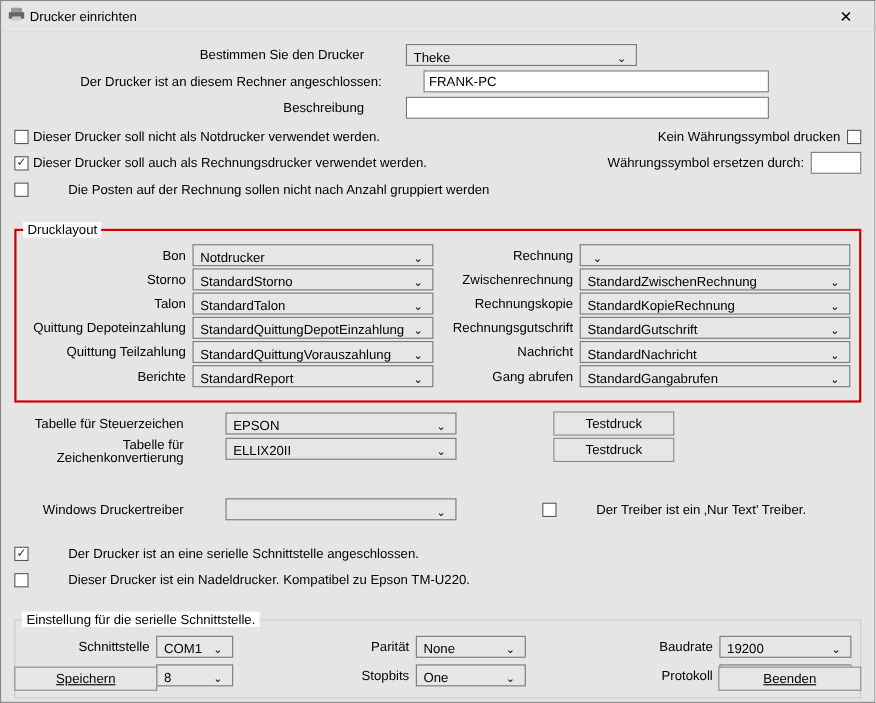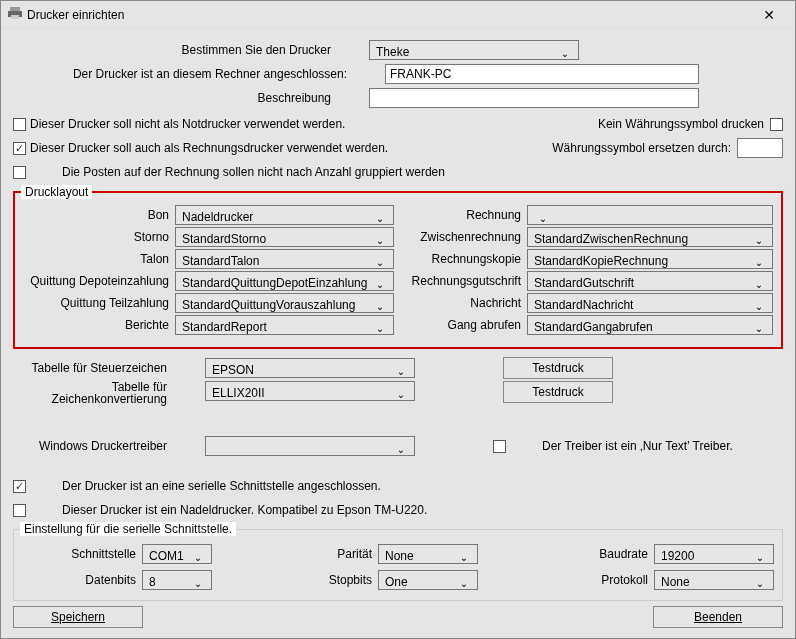--- a/index.html
+++ b/index.html
@@ -15,21 +15,21 @@
   .lbl-r { text-align: right; padding-right: 6px; }
 
   input[type=text].field { border: 1px solid #777; height: 20px; padding: 0 4px; background: #fff; }
   .select { border: 1px solid #777; height: 20px; background: #e6e6e6; display: flex; align-items: flex-end; padding: 0 4px 0 6px; position: relative; }
   .select .val { flex: 1; overflow: hidden; white-space: nowrap; }
   .select .arr { width: 18px; text-align: center; font-size: 10px; }
   .checkbox { width: 13px; height: 13px; border: 1px solid #555; background: #fff; margin-right: 4px; display: inline-flex; align-items: center; justify-content: center; font-size: 11px; line-height: 1; color: #333; }
   .checkbox.checked::before { content: "✓"; color: #333; }
   .button { border: 1px solid #888; background: #e6e6e6; height: 22px; display: flex; align-items: center; justify-content: center; padding: 0 8px; }
 
-  .fieldset { border: 1px solid #ccc; position: relative; padding: 10px 8px 10px 8px; margin-top: 8px; }
+  .fieldset { border: 1px solid #ccc; position: relative; padding: 10px 8px 10px 8px; margin-top: 25px; }
   .fieldset.highlight { border: 2px solid #c00; }
   .fieldset .legend { position: absolute; top: -8px; left: 6px; background: #fff; padding: 0 4px; }
 
   .two-col { display: flex; gap: 8px; }
   .col { flex: 1; }
 
   .layout-row { display: flex; align-items: center; margin: 2px 0; }
   .layout-row .ll { width: 152px; text-align: right; padding-right: 6px; }
   .layout-row .sel { flex: 1; }
   .layout-row-r .ll { width: 125px; }
@@ -102,21 +102,21 @@
       <span>Die Posten auf der Rechnung sollen nicht nach Anzahl gruppiert werden</span>
     </div>
 
     <div class="fieldset highlight">
       <span class="legend">Drucklayout</span>
       <div class="two-col">
         <div class="col" id="layout-left">
             <div class="layout-row ">
               <div class="ll">Bon</div>
               <div class="select sel">
-                <span class="val">Nadeldrucker</span>
+                <span class="val">Notdrucker</span>
                 <span class="arr">⌄</span>
               </div>
             </div>
             <div class="layout-row ">
               <div class="ll">Storno</div>
               <div class="select sel">
                 <span class="val">StandardStorno</span>
                 <span class="arr">⌄</span>
               </div>
             </div>

